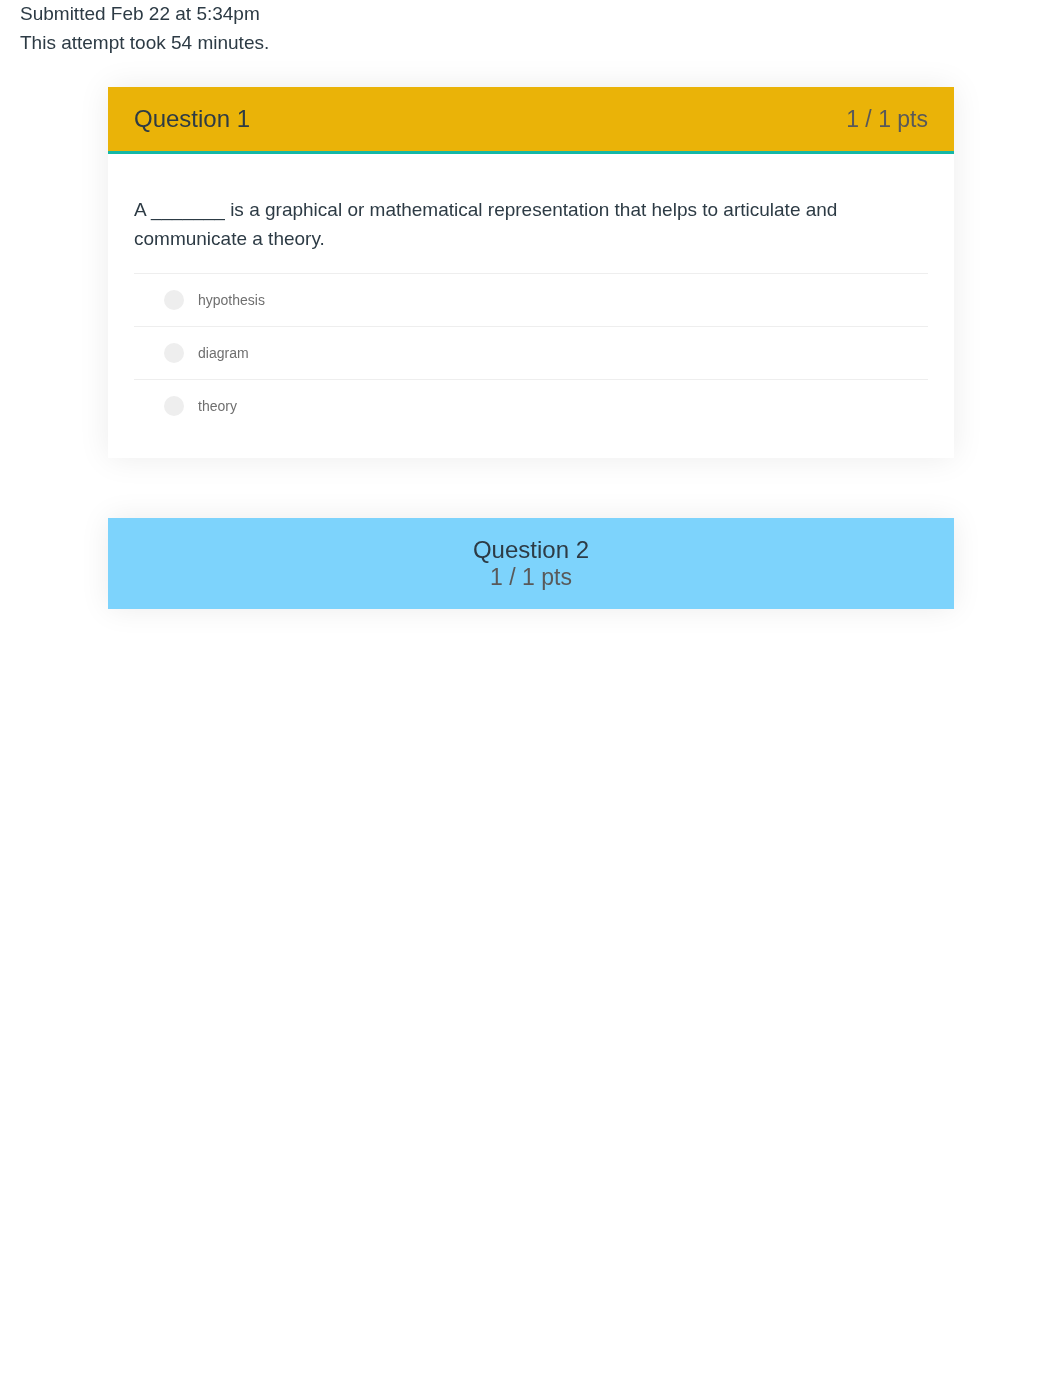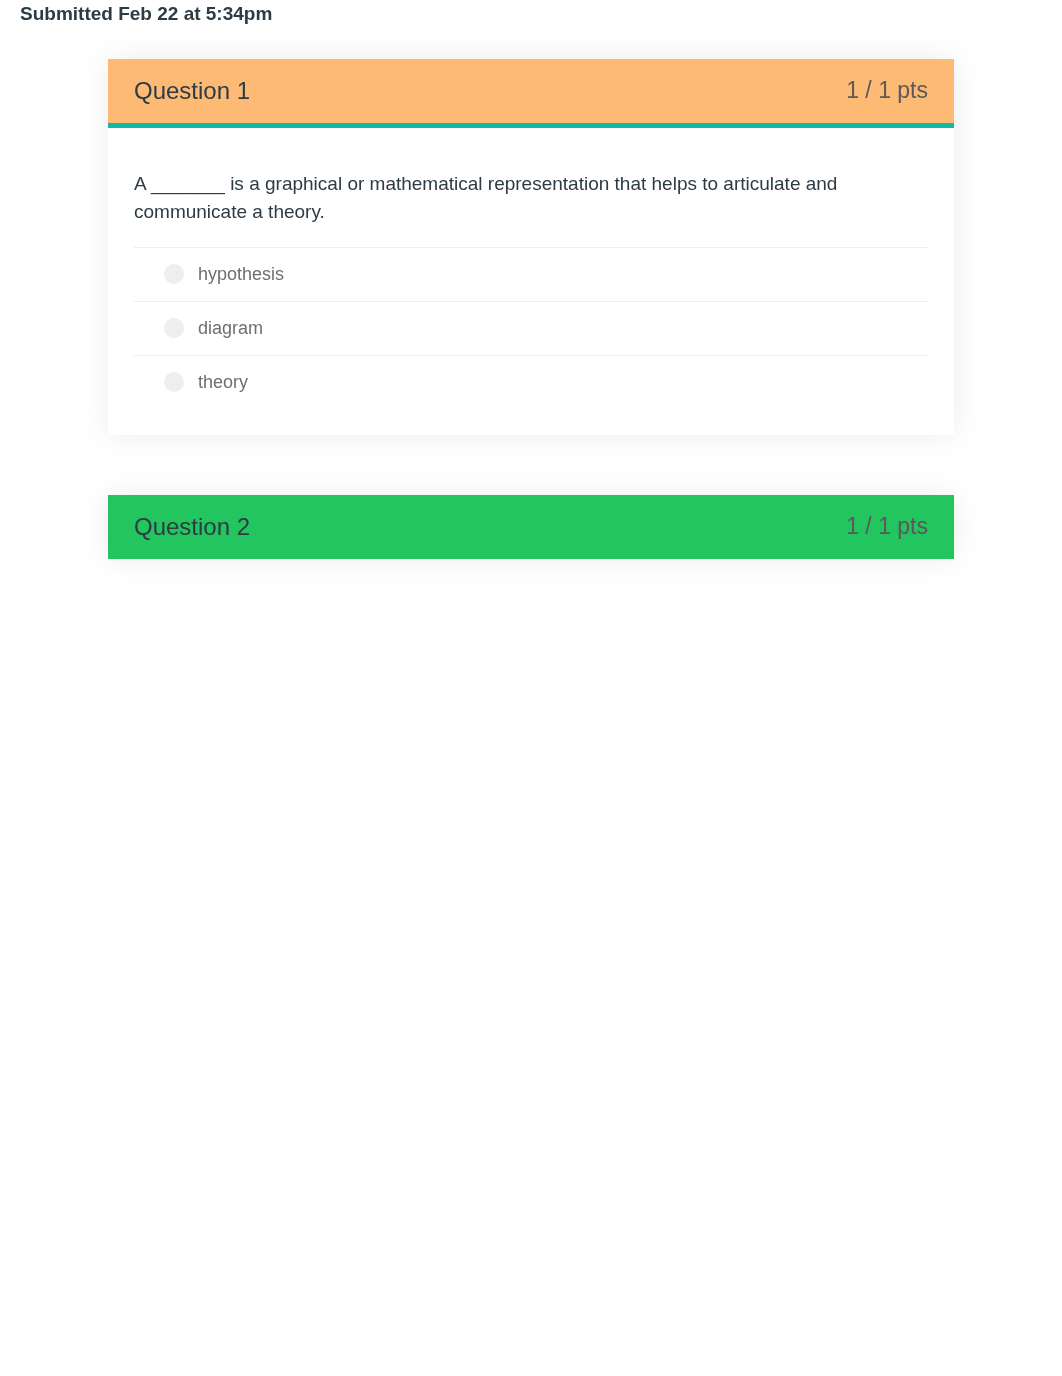--- a/index.html
+++ b/index.html
@@ -11,39 +11,38 @@
       font-family: "Helvetica Neue", Helvetica, Arial, sans-serif;
       font-size: 19px;
       color: #2d3b45;
       background: #fff;
       width: 1062px;
     }
     .meta {
       padding: 0 20px;
       line-height: 1.5;
       margin-bottom: 30px;
-      font-weight: bold;
     }
     .quiz-container {
       margin-left: 108px;
       margin-right: 108px;
     }
     .question-block {
       position: relative;
       margin-bottom: 60px;
       box-shadow: 0 0 30px rgba(0,0,0,0.08);
       background: #fff;
     }
     .question-header {
       display: flex;
       justify-content: space-between;
       align-items: center;
       padding: 18px 26px;
-      background: #fdba74;
-      border-bottom: 5px solid #14b8a6;
+      background: #eab308;
+      border-bottom: 3px solid #14b8a6;
     }
     .question-title {
       font-size: 24px;
       font-weight: normal;
       color: #2d3b45;
     }
     .points {
       font-size: 23px;
       color: #595959;
     }
@@ -72,21 +71,21 @@
     .radio {
       width: 20px;
       height: 20px;
       border-radius: 50%;
       background: #eee;
       margin-right: 14px;
       flex-shrink: 0;
     }
     .answer-text {
       color: #6f6f6f;
-      font-size: 18px;
+      font-size: 14px;
     }
     .answer.correct .answer-text {
       color: #2d3b45;
     }
     .incorrect-flag {
       position: absolute;
       left: -110px;
       top: 18px;
       background: #c0392b;
       color: #fff;
@@ -97,20 +96,21 @@
     }
     .spacer-answers {
       height: 240px;
     }
   </style>
 </head>
 <body>
 
 <div class="meta">
   <div>Submitted Feb 22 at 5:34pm</div>
+  <div>This attempt took 54 minutes.</div>
 </div>
 
 <div class="quiz-container">
 
   <div class="question-block">
     <div class="question-header">
       <div class="question-title">Question 1</div>
       <div class="points">1 / 1 pts</div>
     </div>
     <div class="question-body">
@@ -126,20 +126,20 @@
         </div>
         <div class="answer">
           <div class="radio"></div>
           <div class="answer-text">theory</div>
         </div>
       </div>
     </div>
   </div>
 
   <div class="question-block">
-    <div class="question-header" style="background:#22c55e;border-bottom:none;">
+    <div class="question-header" style="background:#7dd3fc;border-bottom:none;flex-direction:column;">
       <div class="question-title">Question 2</div>
       <div class="points">1 / 1 pts</div>
     </div>
   </div>
 
 
 </div>
 
 </body></html>

